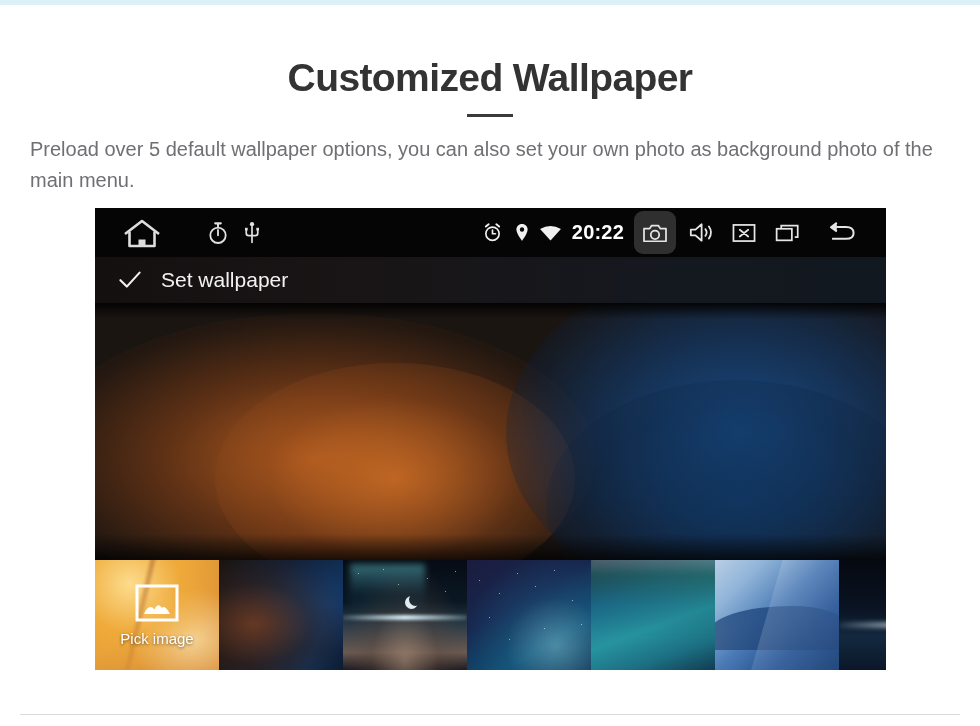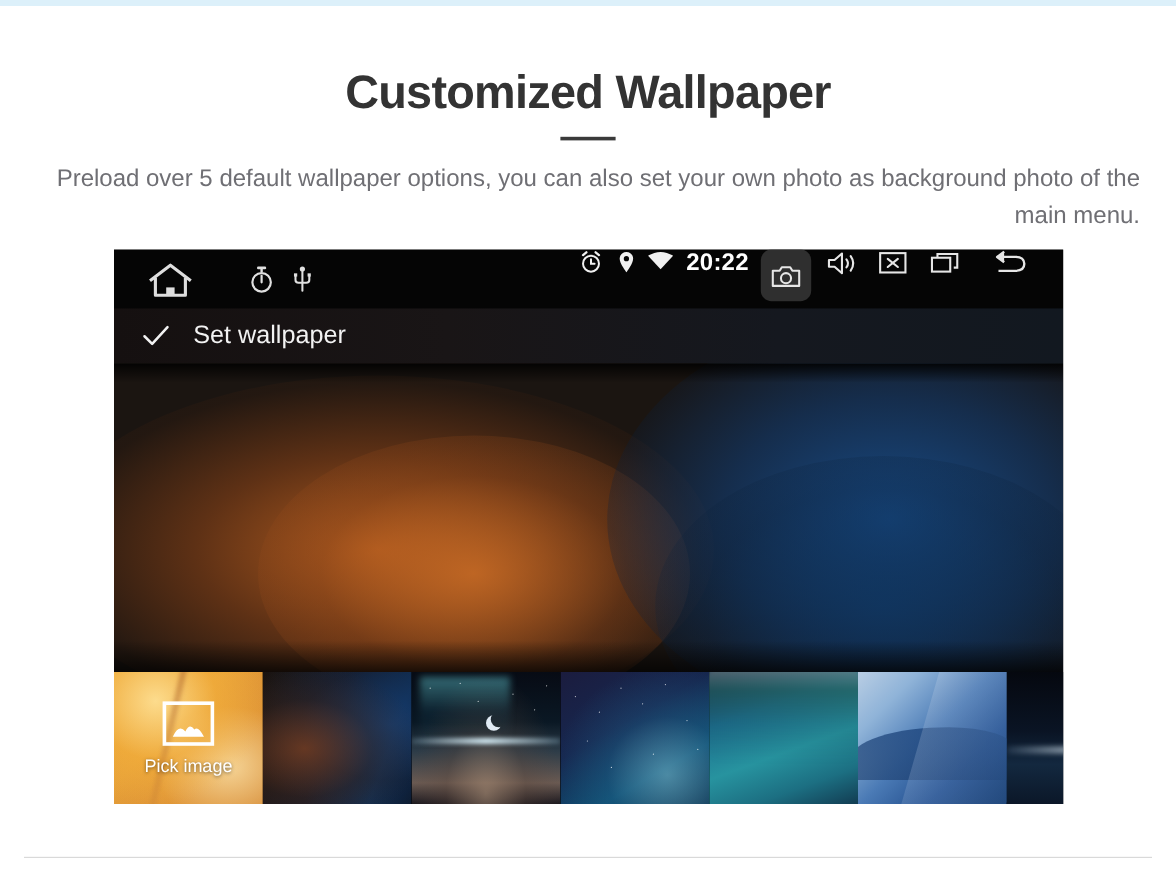--- a/index.html
+++ b/index.html
@@ -24,42 +24,42 @@
     letter-spacing: -0.6px;
     color: #333333;
     font-family: "Liberation Sans", sans-serif;
   }
   .title-rule {
     position: absolute; top: 114px; left: 467px;
     width: 46px; height: 3px; background: #3a3a3a;
   }
   .page-subtitle {
     position: absolute; top: 134px; left: 30px;
-    width: 920px; text-align: right;
+    width: 920px; text-align: left;
     font-size: 20px; line-height: 31px;
     color: #6f6f74;
     font-family: "Liberation Sans", sans-serif;
   }
 
   
   .device {
     position: absolute; left: 95px; top: 208px;
     width: 791px; height: 462px;
     background: #000;
     overflow: hidden;
   }
 
   
   .statusbar {
     position: absolute; left: 0; top: 0;
     width: 791px; height: 49px;
     background: #050505;
   }
   .sb-left { position:absolute; left: 0; top:0; height:49px; display:flex; align-items:center; }
-  .sb-right { position:absolute; right: 0; top:0; height:49px; display:flex; align-items:flex-start; }
+  .sb-right { position:absolute; right: 0; top:0; height:49px; display:flex; align-items:center; }
   .sb-icon { display:flex; align-items:center; justify-content:center; color:#e8e8e8; }
 
   .ic-home { width: 54px; margin-left: 20px; }
   .ic-timer { width: 26px; margin-left: 36px; }
   .ic-usb { width: 22px; margin-left: 10px; }
 
   .ic-alarm { width: 24px; margin-right: 8px; }
   .ic-pin { width: 18px; margin-right: 8px; }
   .ic-wifi { width: 24px; margin-right: 9px; }
   .sb-clock {

